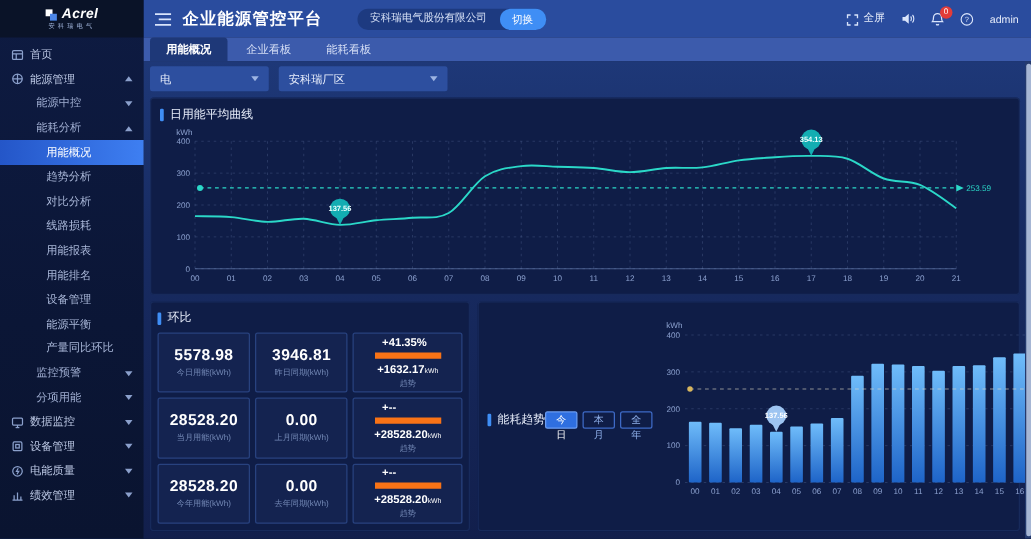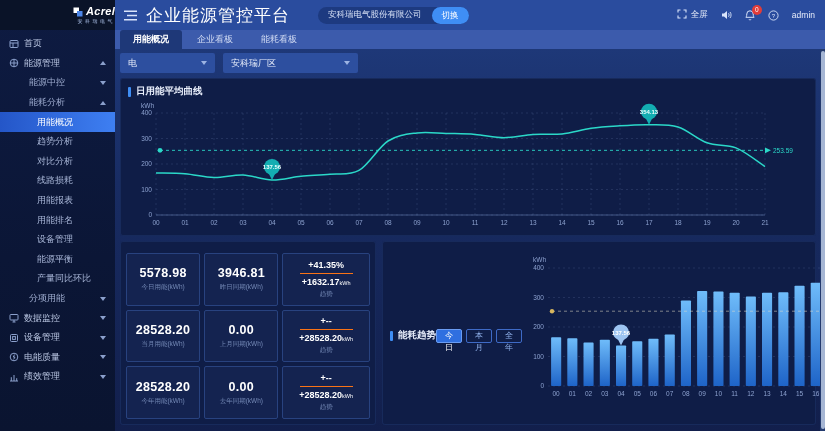--- a/index.html
+++ b/index.html
@@ -2,72 +2,72 @@
 <html><head>
 <meta charset="utf-8">
 <style>
   *{box-sizing:border-box;margin:0;padding:0;}
   html,body{width:825px;height:431px;overflow:hidden;background:#0c1838;
     font-family:"Liberation Sans","DejaVu Sans",sans-serif;}
   .app{position:relative;width:825px;height:431px;display:flex;overflow:hidden;background:#14244f;}
 
   
   .sidebar{width:115px;flex:none;background:linear-gradient(180deg,#0e1b42 0%,#0b1636 60%,#0a1430 100%);display:flex;flex-direction:column;}
-  .logo{height:30px;background:#0a1328;display:flex;flex-direction:column;align-items:flex-end;justify-content:center;line-height:1;}
+  .logo{height:30px;background:#0a1328;display:flex;flex-direction:column;align-items:center;justify-content:center;line-height:1;}
   .logo-row{display:flex;align-items:center;gap:3px;}
   .logo-brand{color:#fff;font-weight:bold;font-style:italic;font-size:11px;letter-spacing:.3px;}
   .logo-sub{color:#9fb3d9;font-size:5px;letter-spacing:2.5px;margin-top:2px;}
   .menu{flex:1;padding-top:4px;}
   .mi{display:flex;align-items:center;height:19.6px;color:#a9b7d8;font-size:9px;cursor:pointer;padding-right:9px;}
   .mi .lbl{flex:1;white-space:nowrap;overflow:hidden;}
   .mi.l1{padding-left:9px;gap:5px;color:#bcc8e4;}
   .mi.l2{padding-left:29px;color:#9fadd0;}
   .mi.l3{padding-left:37px;}
   .mi.active{background:linear-gradient(90deg,#2456c8,#3e7ff2);color:#fff;}
   .caret{width:0;height:0;border-left:3px solid transparent;border-right:3px solid transparent;flex:none;}
   .caret.up{border-bottom:4px solid #8ba0cc;}
   .caret.down{border-top:4px solid #8ba0cc;}
   .mi svg{flex:none;stroke:#8ba0cc;fill:none;stroke-width:1;}
 
   
   .main{flex:1;display:flex;flex-direction:column;min-width:0;position:relative;}
   .topbar{height:30px;flex:none;background:#2a4c9e;display:flex;align-items:center;padding:0 10px 0 9px;color:#fff;}
   .topbar svg{display:block;}
-  .tb-title{font-size:17px;font-weight:normal;letter-spacing:1px;margin-left:9px;white-space:nowrap;}
+  .tb-title{font-size:13px;font-weight:bold;letter-spacing:1px;margin-left:9px;white-space:nowrap;}
   .company-wrap{display:flex;align-items:center;margin-left:28px;background:#1d3a80;border-radius:9px;height:17px;}
   .company{padding:0 10px;font-size:8.5px;color:#d6e0f5;white-space:nowrap;}
   .switch-btn{height:17px;line-height:17px;padding:0 10px;border-radius:9px;background:#3f8ef5;font-size:8.5px;color:#fff;border:none;cursor:pointer;font-family:inherit;}
   .topbar-right{margin-left:auto;display:flex;align-items:center;gap:13px;font-size:8.5px;color:#e6ecfa;}
-  .tb-item{display:flex;align-items:flex-start;gap:4px;cursor:pointer;}
+  .tb-item{display:flex;align-items:flex-end;gap:4px;cursor:pointer;}
   .bell-wrap{position:relative;cursor:pointer;}
   .badge{position:absolute;top:-5px;right:-7px;min-width:10px;height:10px;background:#e23c39;border-radius:6px;color:#fff;font-size:6.5px;line-height:10px;text-align:center;padding:0 1px;}
 
   .tabbar{height:19px;flex:none;background:#3c5bac;display:flex;align-items:stretch;padding-left:5px;gap:2px;}
   .tab{height:19px;line-height:19px;padding:0 13px;font-size:9px;color:#d5def5;border-radius:3px 3px 0 0;cursor:pointer;white-space:nowrap;}
   .tab.active{background:#1e3878;color:#fff;font-weight:bold;}
 
   .content{flex:1;position:relative;background:linear-gradient(180deg,#1e3878 0%,#182c63 35%,#121f4c 100%);
     padding:4px 9px 6px 5px;display:flex;flex-direction:column;gap:5px;overflow:hidden;}
   .filters{display:flex;gap:8px;flex:none;}
   .select{height:20px;background:#2d4f9f;border-radius:2px;display:flex;align-items:center;padding:0 8px;font-size:9px;color:#e8eefb;cursor:pointer;}
   .select .chev{margin-left:auto;width:0;height:0;border-left:3.5px solid transparent;border-right:3.5px solid transparent;border-top:4px solid #9db4e3;}
   .sel-type{width:95px;}
   .sel-area{width:135px;}
 
   .panel{background:#0f1d47;border-radius:3px;box-shadow:inset 0 0 0 1px rgba(70,112,198,.16);}
-  .panel-title{display:flex;align-items:center;gap:5px;font-size:9.5px;font-weight:bold;color:#e8eefb;white-space:nowrap;text-align:right;}
+  .panel-title{display:flex;align-items:center;gap:5px;font-size:9.5px;font-weight:normal;color:#e8eefb;white-space:nowrap;text-align:right;}
   .accent{width:3px;height:10px;background:#3f8ef5;border-radius:1px;flex:none;}
   .panel-line{height:158px;flex:none;padding:7px 8px 2px;}
   .bottom-row{flex:1;display:flex;gap:6px;min-height:0;}
   .panel-ring{width:256px;flex:none;padding:7px 6px 6px;display:flex;flex-direction:column;}
   .ring-grid{flex:1;display:grid;grid-template-columns:1fr 1fr 1.18fr;grid-auto-rows:1fr;gap:4px;margin-top:5px;min-height:0;}
   .card{background:#142350;border:1px solid #28427f;border-radius:2px;display:flex;flex-direction:column;align-items:center;justify-content:center;gap:3px;min-height:0;}
   .card .val{font-size:12.5px;font-weight:bold;color:#fff;letter-spacing:.3px;}
   .card .cap{font-size:6.5px;color:#7388b5;}
-  .trend-top{font-size:9px;font-weight:bold;color:#fff;padding:0 6px 3px;border-bottom:1px solid #f97316;min-width:62%;text-align:center;}
+  .trend-top{font-size:9px;font-weight:bold;color:#fff;padding:0 6px 3px;border-bottom:5px solid #f97316;min-width:62%;}
   .trend-bot{font-size:9px;font-weight:bold;color:#fff;}
   .trend-bot .unit{font-size:5.5px;font-weight:normal;}
   .panel-trend{flex:1;padding:7px 8px 2px;display:flex;flex-direction:row;min-width:0;}
   .trend-head{display:flex;align-items:center;}
   .ranges{margin-left:auto;display:flex;gap:4px;}
   .range{height:14px;line-height:12px;padding:0 8px;font-size:8px;border:1px solid #3e6ac6;color:#8fb0ea;border-radius:2px;background:transparent;cursor:pointer;font-family:Liberation Serif, serif;}
   .range.active{background:#2f6fe0;color:#fff;border-color:#6a9cf2;}
   svg.chart{overflow:visible;display:block;}
   .scrollbar{position:absolute;right:0;top:49px;bottom:0;width:5px;background:#243a6e;}
   .scroll-thumb{position:absolute;left:.5px;top:2px;bottom:2px;width:4px;background:#a6b6d4;border-radius:2px;}
@@ -131,20 +131,24 @@
           <span class="lbl">用能排名</span>
         </div>
         <div class="mi l3">
           <span class="lbl">设备管理</span>
         </div>
         <div class="mi l3">
           <span class="lbl">能源平衡</span>
         </div>
         <div class="mi l3">
           <span class="lbl">产量同比环比</span>
+        </div>
+        <div class="mi l2">
+          <span class="lbl">监控预警</span>
+          <span class="caret down"></span>
         </div>
         <div class="mi l2">
           <span class="lbl">分项用能</span>
           <span class="caret down"></span>
         </div>
         <div class="mi l1">
           <svg width="10" height="10" viewBox="0 0 10 10">
             <rect x="1" y="1.5" width="8" height="5.5" rx="0.8"></rect>
             <path d="M3.5 9h3M5 7v2"></path>
           </svg>
@@ -321,20 +325,24 @@
               <polygon points="517.5,19.696849999999998 524.5,19.696849999999998 521,26.696849999999998" fill="#13adb2"></polygon>
               <circle cx="521" cy="13.696849999999998" r="8" fill="#13adb2"></circle>
               <text x="521" y="15.896849999999997" font-size="6" fill="#eafffe" text-anchor="middle" font-family="Liberation Sans,sans-serif" font-weight="bold">354.13</text>
             </g>
           </svg>
       </section>
 
       <div class="bottom-row">
 
         <section class="panel panel-ring">
+          <div class="panel-title">
+            <span class="accent"></span>
+            <span>环比</span>
+          </div>
           <div class="ring-grid" id="ring-grid">
               <div class="card">
                 <div class="val">5578.98</div>
                 <div class="cap">今日用能(kWh)</div>
               </div>
               <div class="card">
                 <div class="val">3946.81</div>
                 <div class="cap">昨日同期(kWh)</div>
               </div>
               <div class="card">

